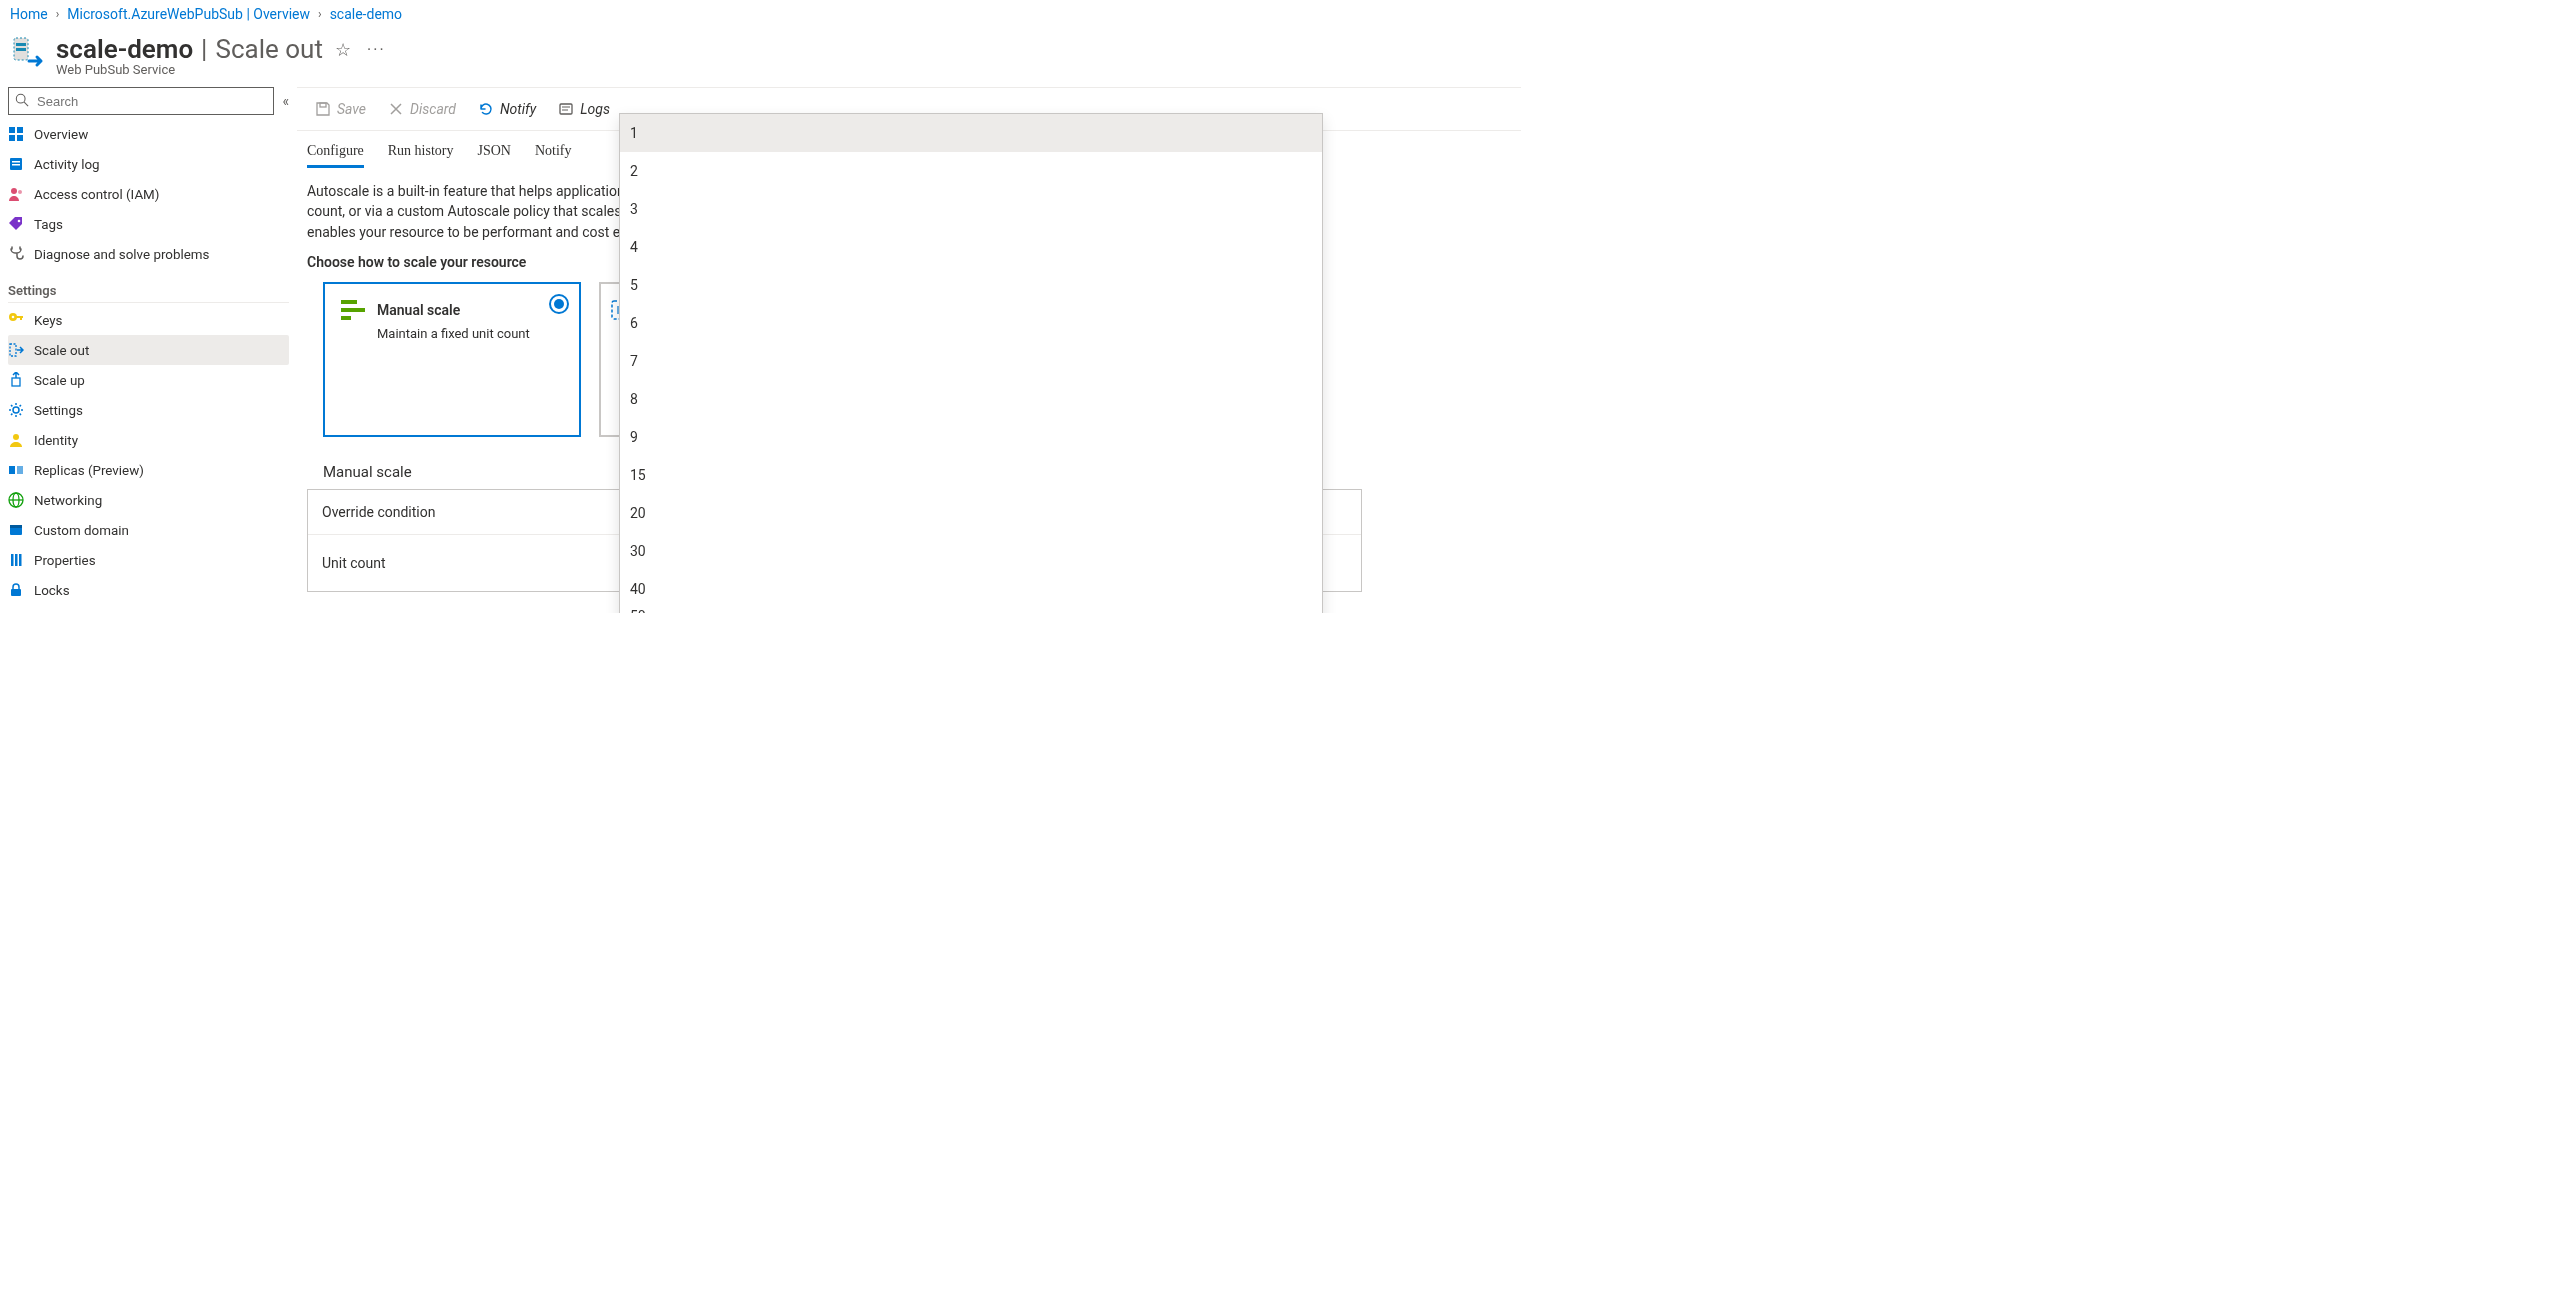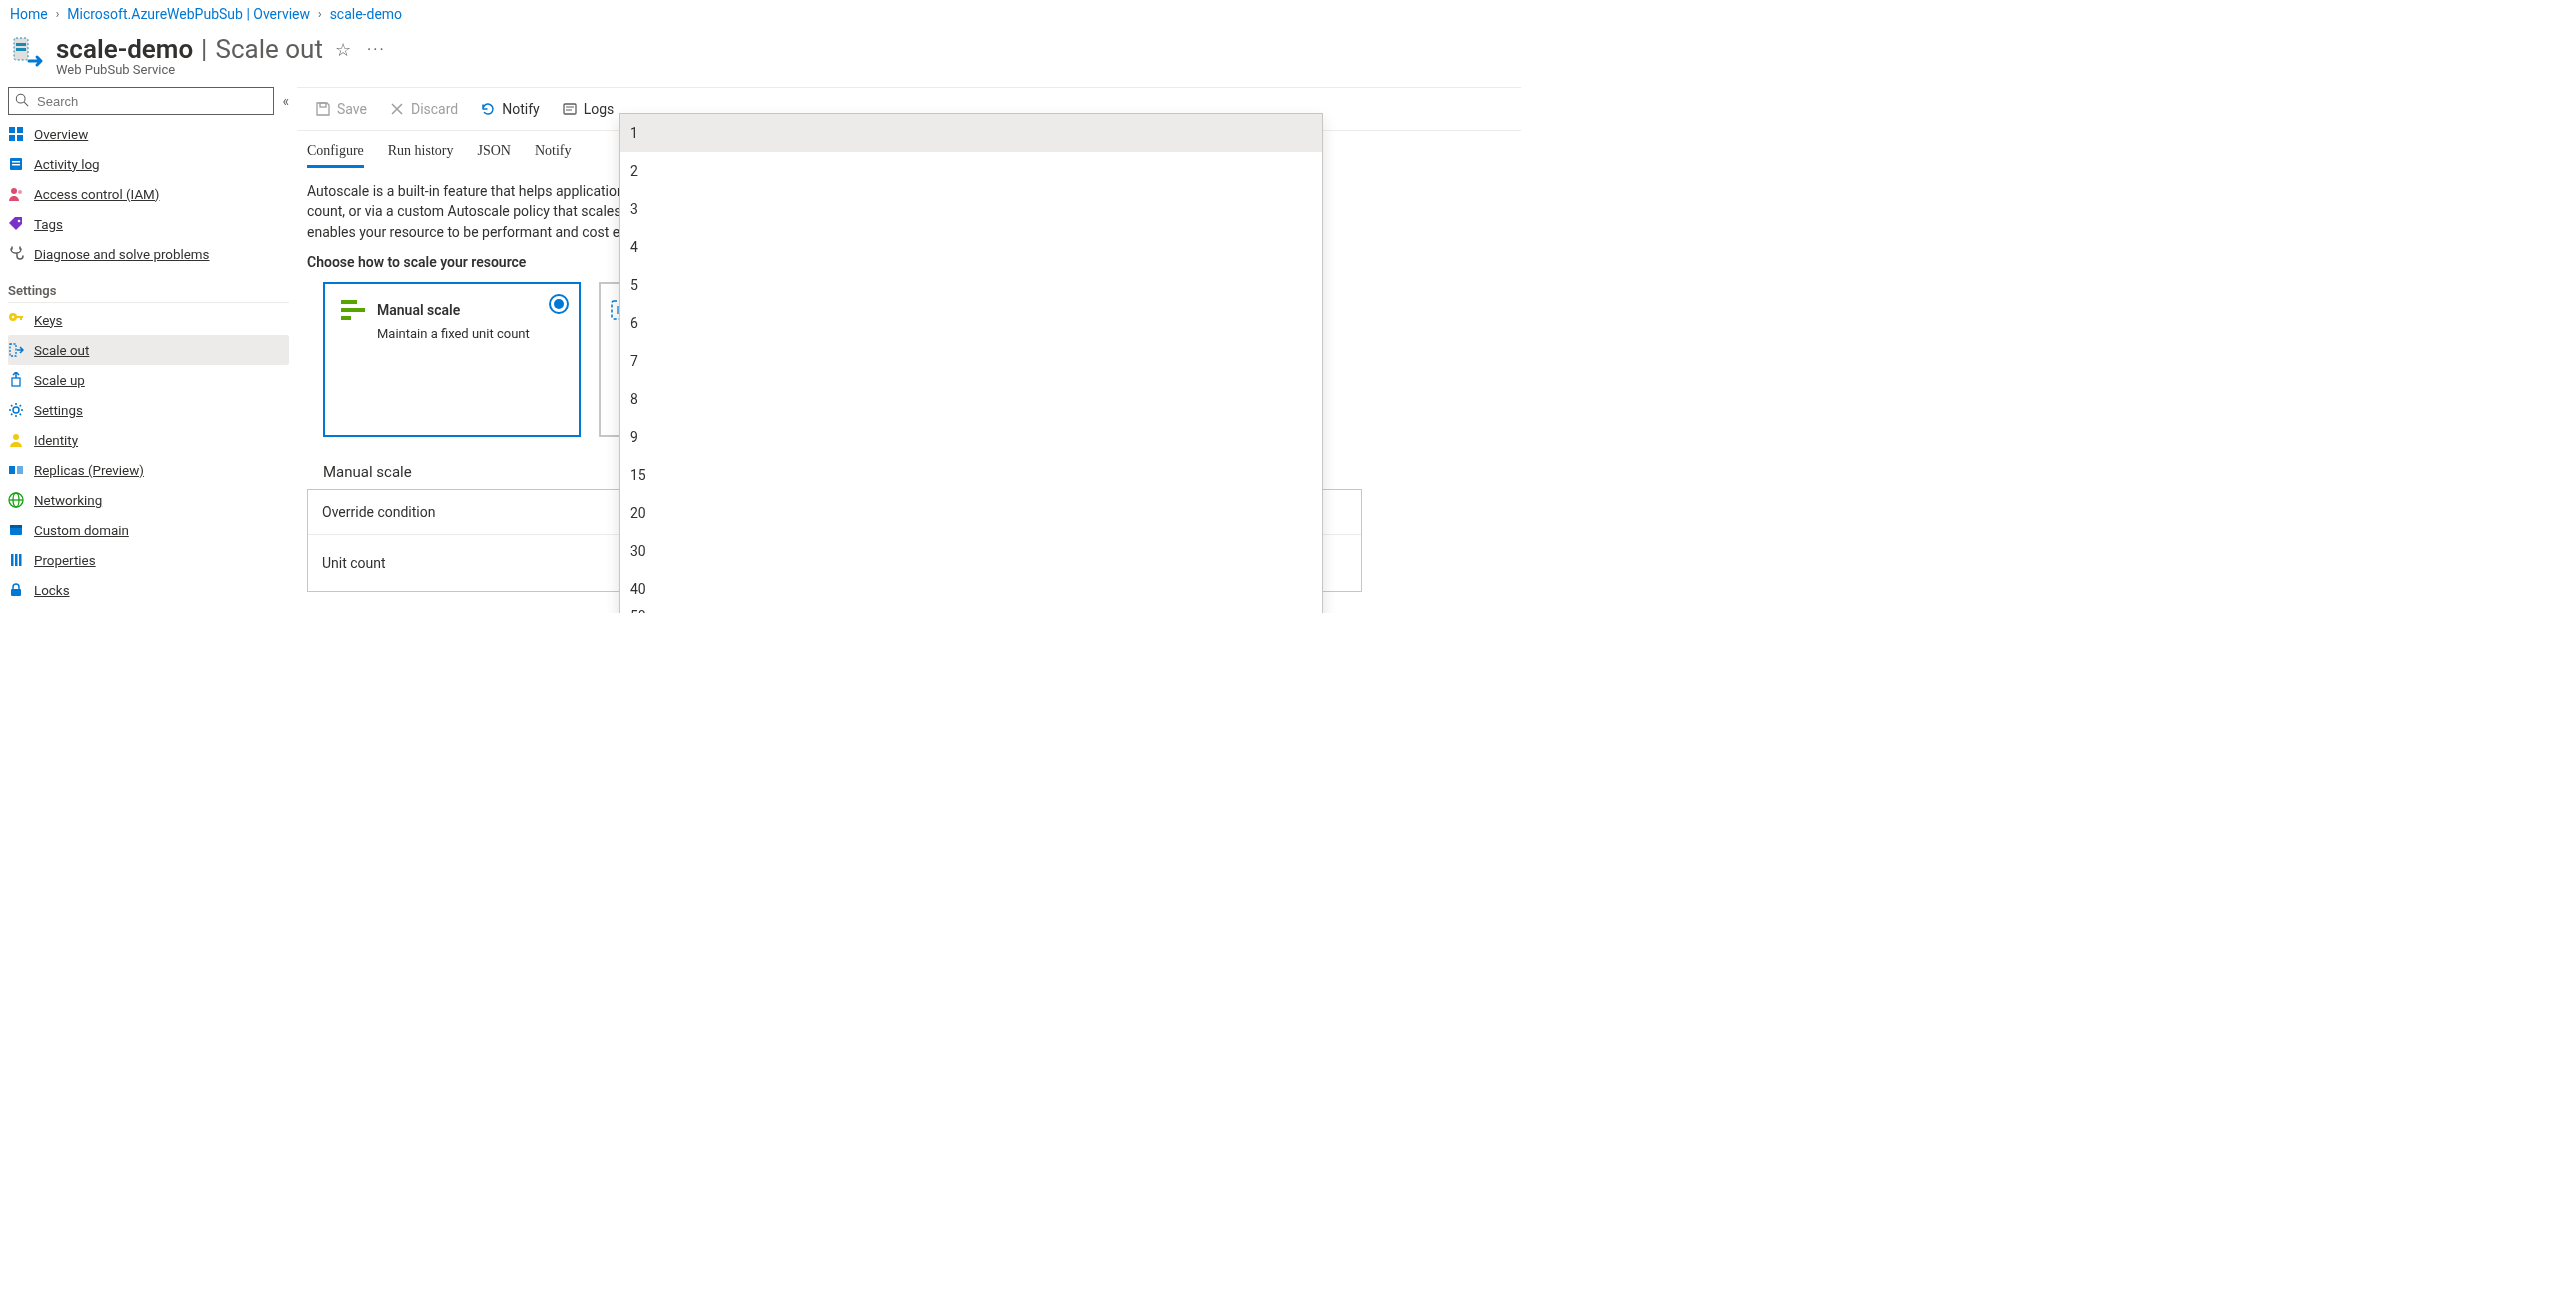--- a/index.html
+++ b/index.html
@@ -123,21 +123,20 @@
     border-bottom:1px solid #edebe9;
     margin-bottom:2px;
   }
   .nav-item {
     display:flex;
     align-items:center;
     gap: 10px;
     padding: 7px 6px 7px 0px;
     cursor:pointer;
     border-radius:2px;
-    text-decoration:underline;
   }
   .nav-item.active { background:#edebe9; }
   .nav-item .nicon {
     width:16px; height:16px;
     display:flex; align-items:center; justify-content:center;
     flex-shrink:0;
   }
   .nav-item .nlabel { font-size:13.4px; }
 
   
@@ -147,20 +146,21 @@
     min-width:0;
   }
   .cmdbar {
     display:flex;
     align-items:center;
     gap: 2px;
     height: 44px;
     border-top:1px solid #edebe9;
     border-bottom:1px solid #edebe9;
     padding: 1px 8px;
+    font-style: italic;
   }
   .cmdbtn {
     display:flex;
     align-items:center;
     gap:6px;
     padding: 6px 10px;
     cursor:pointer;
     font-size:14px;
     color:#323130;
     border-radius:2px;

